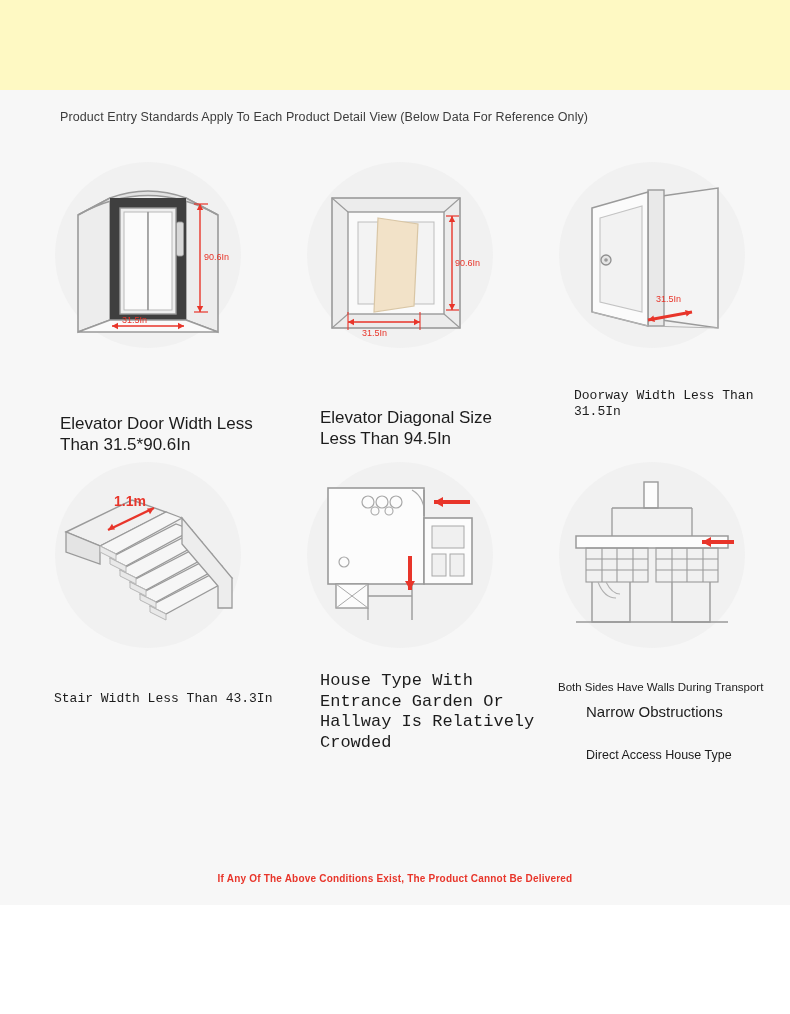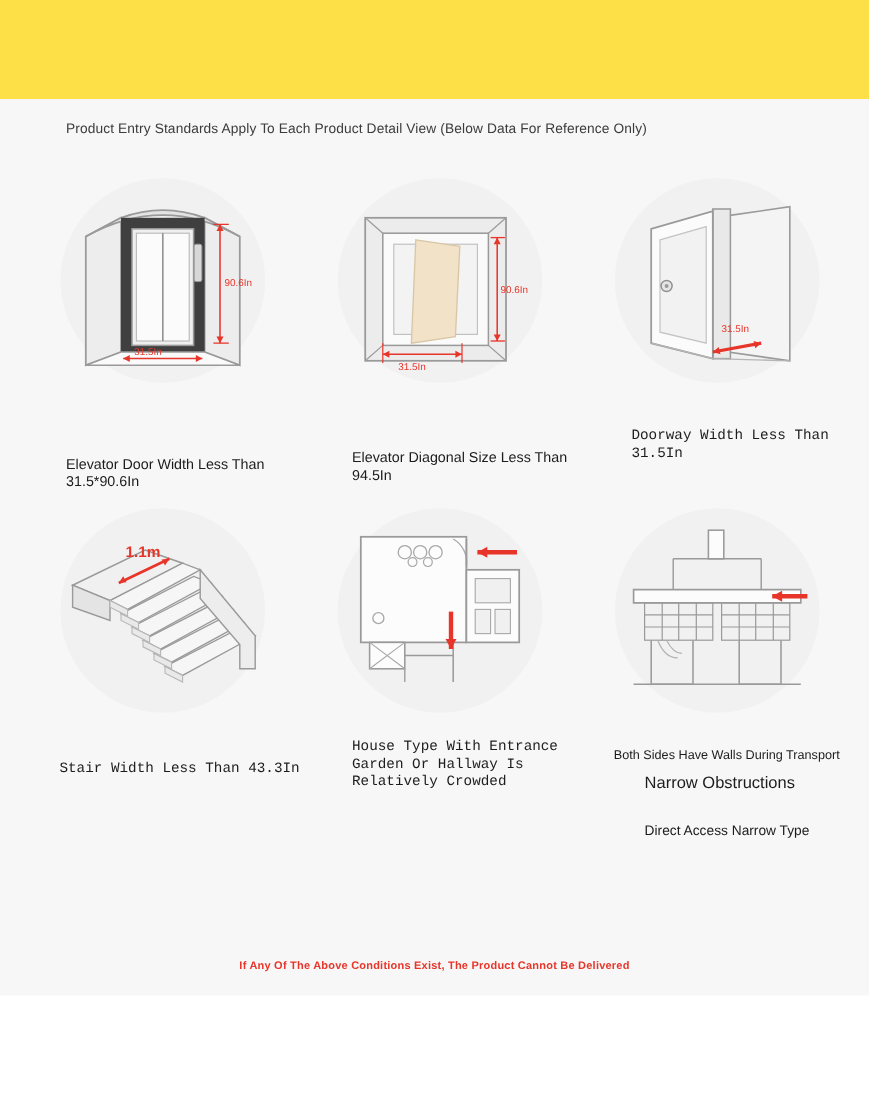--- a/index.html
+++ b/index.html
@@ -10,21 +10,21 @@
   body {
     width: 790px;
     height: 1014px;
     font-family: "Liberation Sans", sans-serif;
     overflow: hidden;
   }
   .page {
     position: relative;
     width: 790px;
     height: 843px;
-    background: #fde047;
+    background: #fef9c3;
   }
   .band {
     position: absolute;
     left: 0;
     right: 0;
     background: #f7f7f7;
   }
   .band-top { top: 90px; height: 815px; }
 
   .header-note {
@@ -67,21 +67,21 @@
     border-radius: 50%;
     background: #f1f1f1;
   }
   .art svg {
     position: absolute;
     left: 0; top: 0;
     width: 200px;
     height: 190px;
   }
   .caption {
-    font-size: 13px;
+    font-size: 17px;
     line-height: 1.22;
     color: #1c1c1c;
     padding: 0 12px;
     margin-top: 6px;
   }
   .caption.small {
     font-size: 13px;
     line-height: 1.25;
     font-family: Liberation Mono, monospace;
   }
@@ -341,20 +341,20 @@
 
             <path d="M46 122 q6 16 18 16" fill="none" stroke="#b0b0b0" stroke-width="1.1"></path>
             <path d="M54 122 q6 12 14 12" fill="none" stroke="#b0b0b0" stroke-width="1.1"></path>
 
             <line x1="182" y1="82" x2="150" y2="82" stroke="#e8352a" stroke-width="4"></line>
             <path d="M150 82 l9 -5 v10 z" fill="#e8352a"></path>
           </svg>
         </div>
         <div class="caption tiny">Both Sides Have Walls During Transport</div>
         <div class="caption2">Narrow Obstructions</div>
-        <div class="caption3">Direct Access Narrow Type</div>
+        <div class="caption3">Direct Access House Type</div>
       </div>
     </div>
   </div>
 
   <div class="footer-note">If Any Of The Above Conditions Exist, The Product Cannot Be Delivered</div>
 
 </div>
 
 </body></html>

